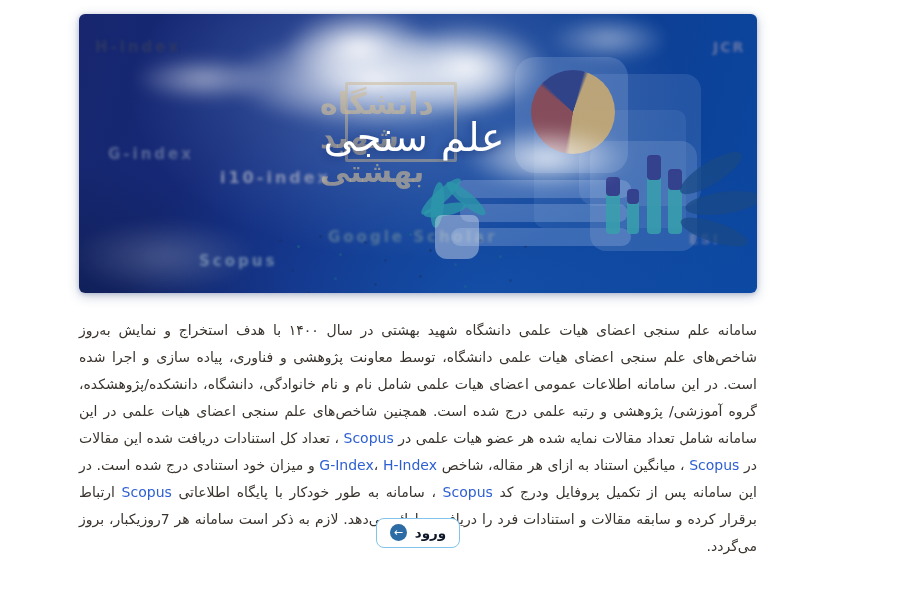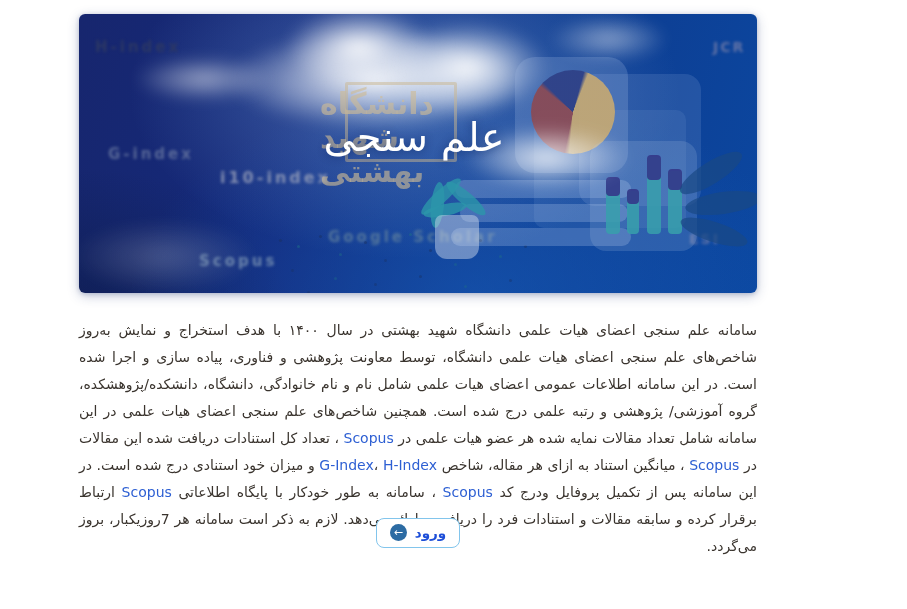--- a/index.html
+++ b/index.html
@@ -118,21 +118,21 @@
                 direction:rtl; text-align:justify;
                 font-size:14px; line-height:27px; color:#3a342e; }
   .about-text .hl { color:#2d5fd3; }
 
   
   .login-row { position:absolute; left:79px; top:518px; width:678px; text-align:center; }
   .login-btn { display:inline-flex; direction:rtl; align-items:center; gap:8px;
                padding:5px 13px 6px 13px; background:#ffffff;
                border:1.6px solid #82c5ec; border-radius:8px; cursor:pointer;
                font-family:"DejaVu Sans", sans-serif; }
-  .login-label { font-size:13.5px; font-weight:bold; color:#1d4ed8; }
+  .login-label { font-size:13.5px; font-weight:bold; color:#0f172a; }
   .arrow-circle { width:17px; height:17px; border-radius:50%; background:#2c6ba3;
                   color:#ffffff; font-size:11px; line-height:17px; text-align:center;
                   display:inline-block; }
 </style>
 </head>
 <body>
 
 <div class="page">
 
   <section class="banner">

